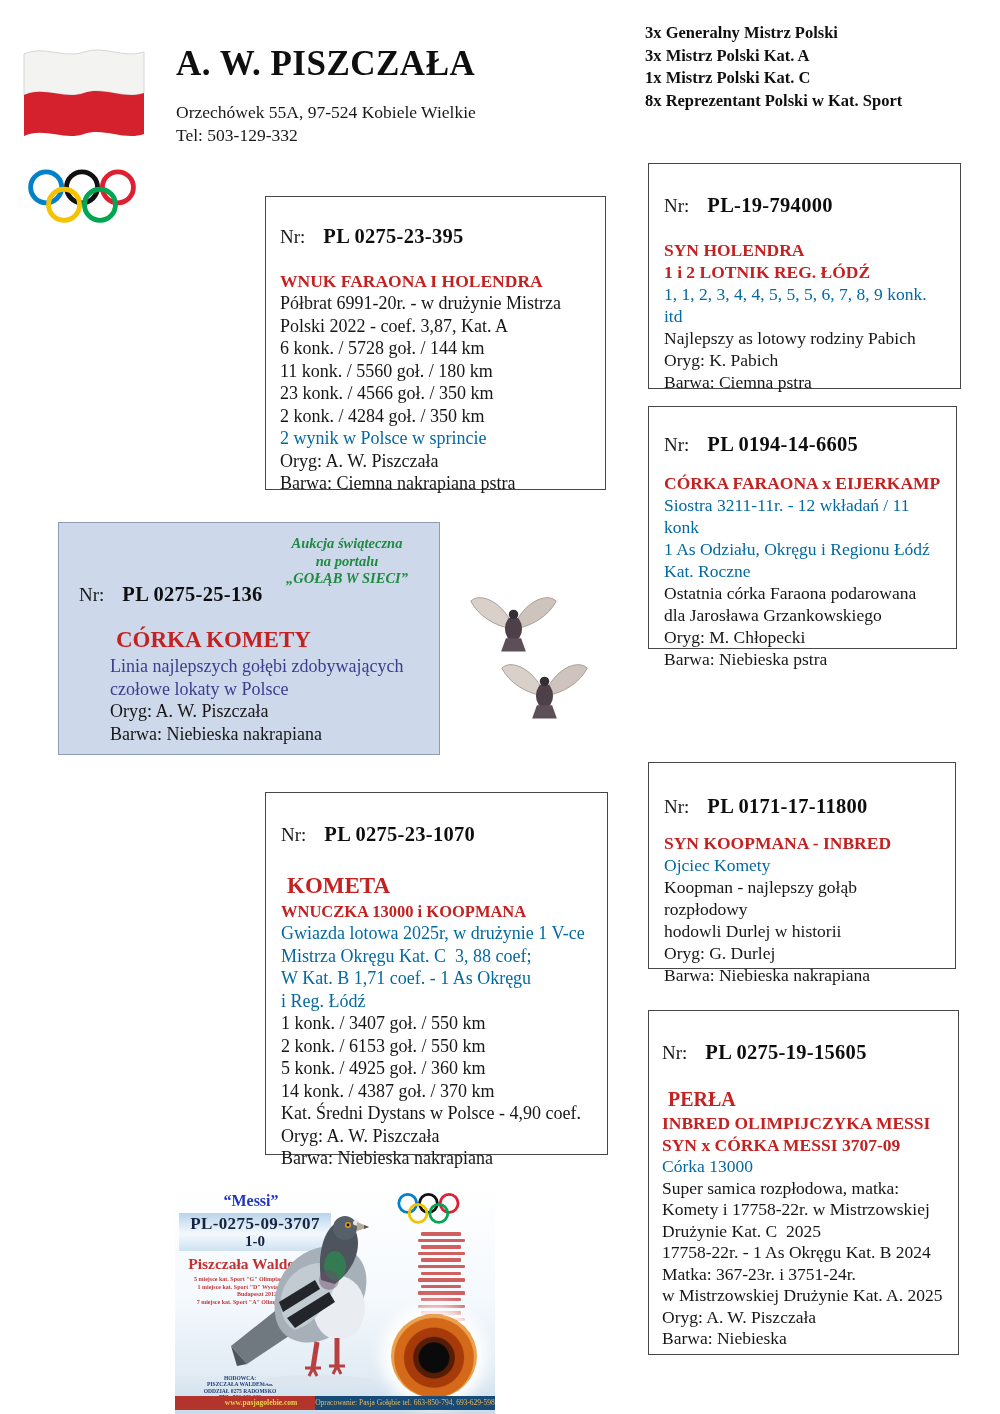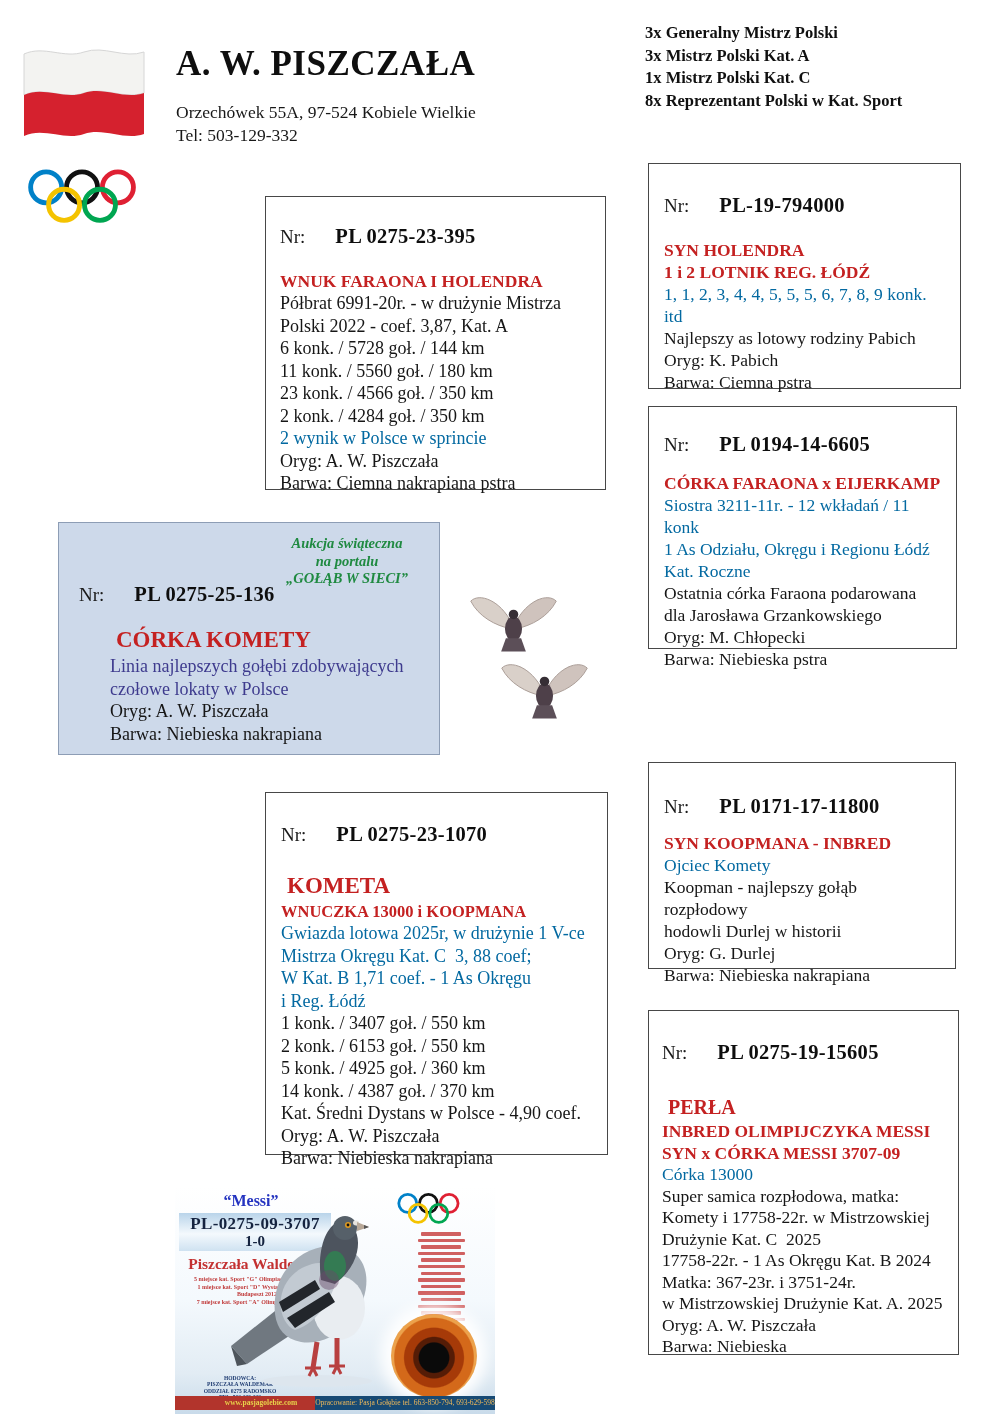--- a/index.html
+++ b/index.html
@@ -10,21 +10,21 @@
   .brand-title{position:absolute;left:176px;top:44px;font-size:35px;font-weight:bold;color:#0f0f0f;letter-spacing:.5px;}
   .brand-address{position:absolute;left:176px;top:102px;font-size:17.5px;color:#181818;}
   .brand-phone{position:absolute;left:176px;top:125px;font-size:17.5px;color:#181818;}
   .achv-list{position:absolute;left:645px;top:22px;}
   .achv-list .line{font-weight:bold;font-size:16.5px;line-height:22.5px;color:#101010;}
   .flag{position:absolute;left:20px;top:42px;}
   .rings-logo{position:absolute;left:24px;top:166px;}
 
   
   .pbox{position:absolute;background:#fff;border:1.5px solid #474747;box-sizing:border-box;}
-  .nr-row{display:flex;align-items:baseline;gap:30px;}
+  .nr-row{display:flex;align-items:baseline;gap:18px;}
   .nr-label{font-size:19px;color:#1a1a1a;}
   .ring-no{font-size:20.5px;font-weight:bold;color:#0e0e0e;letter-spacing:.3px;}
   .body{margin-top:22px;}
   .line{font-size:18px;line-height:22.5px;color:#161616;white-space:pre-wrap;}
   .line.red{color:#c42121;font-weight:bold;font-size:17.5px;line-height:22px;}
   .line.blue{color:#0369a1;}
   .line.indigo{color:#3e3b8e;}
   .line.red-big{color:#c42121;font-weight:bold;font-size:23px;line-height:31px;padding-left:6px;}
   .line.red-sub{color:#c42121;font-weight:bold;font-size:16.5px;line-height:21px;}
 
@@ -35,21 +35,21 @@
   .box3 .body{margin-top:16px;}
   .bluebox{left:58px;top:522px;width:382px;height:233px;padding:60px 20px;background:#cdd9ea;border:1.5px solid #8d9db5;}
   .bluebox .body{margin-top:18px;margin-left:31px;}
   .auction-note{position:absolute;top:12px;right:8px;width:168px;text-align:center;}
   .auction-note .line{color:#1f8a41;font-weight:bold;font-style:italic;font-size:14.5px;line-height:17.5px;}
   .box5{left:265px;top:792px;width:343px;height:363px;padding:30px 8px 0 15px;}
   .box5 .body{margin-top:24px;}
   .box6{left:648px;top:762px;width:308px;height:207px;padding:32px 15px;}
   .box6 .body{margin-top:14px;}
   .box7{left:648px;top:1010px;width:311px;height:345px;padding:30px 13px;}
-  .box7 .body{margin-top:30px;}
+  .box7 .body{margin-top:22px;}
   .box7 .line{line-height:21.5px;}
   .box7 .line.red-big{font-size:20px;line-height:27px;}
 
   
   .fly1{position:absolute;left:466px;top:590px;}
   .fly2{position:absolute;left:497px;top:657px;}
 
   
   .card{position:absolute;left:175px;top:1186px;width:320px;height:228px;
         background:linear-gradient(180deg,#ffffff 0%,#f4f9fd 50%,#e2ecf4 82%,#c9dbea 100%);}

